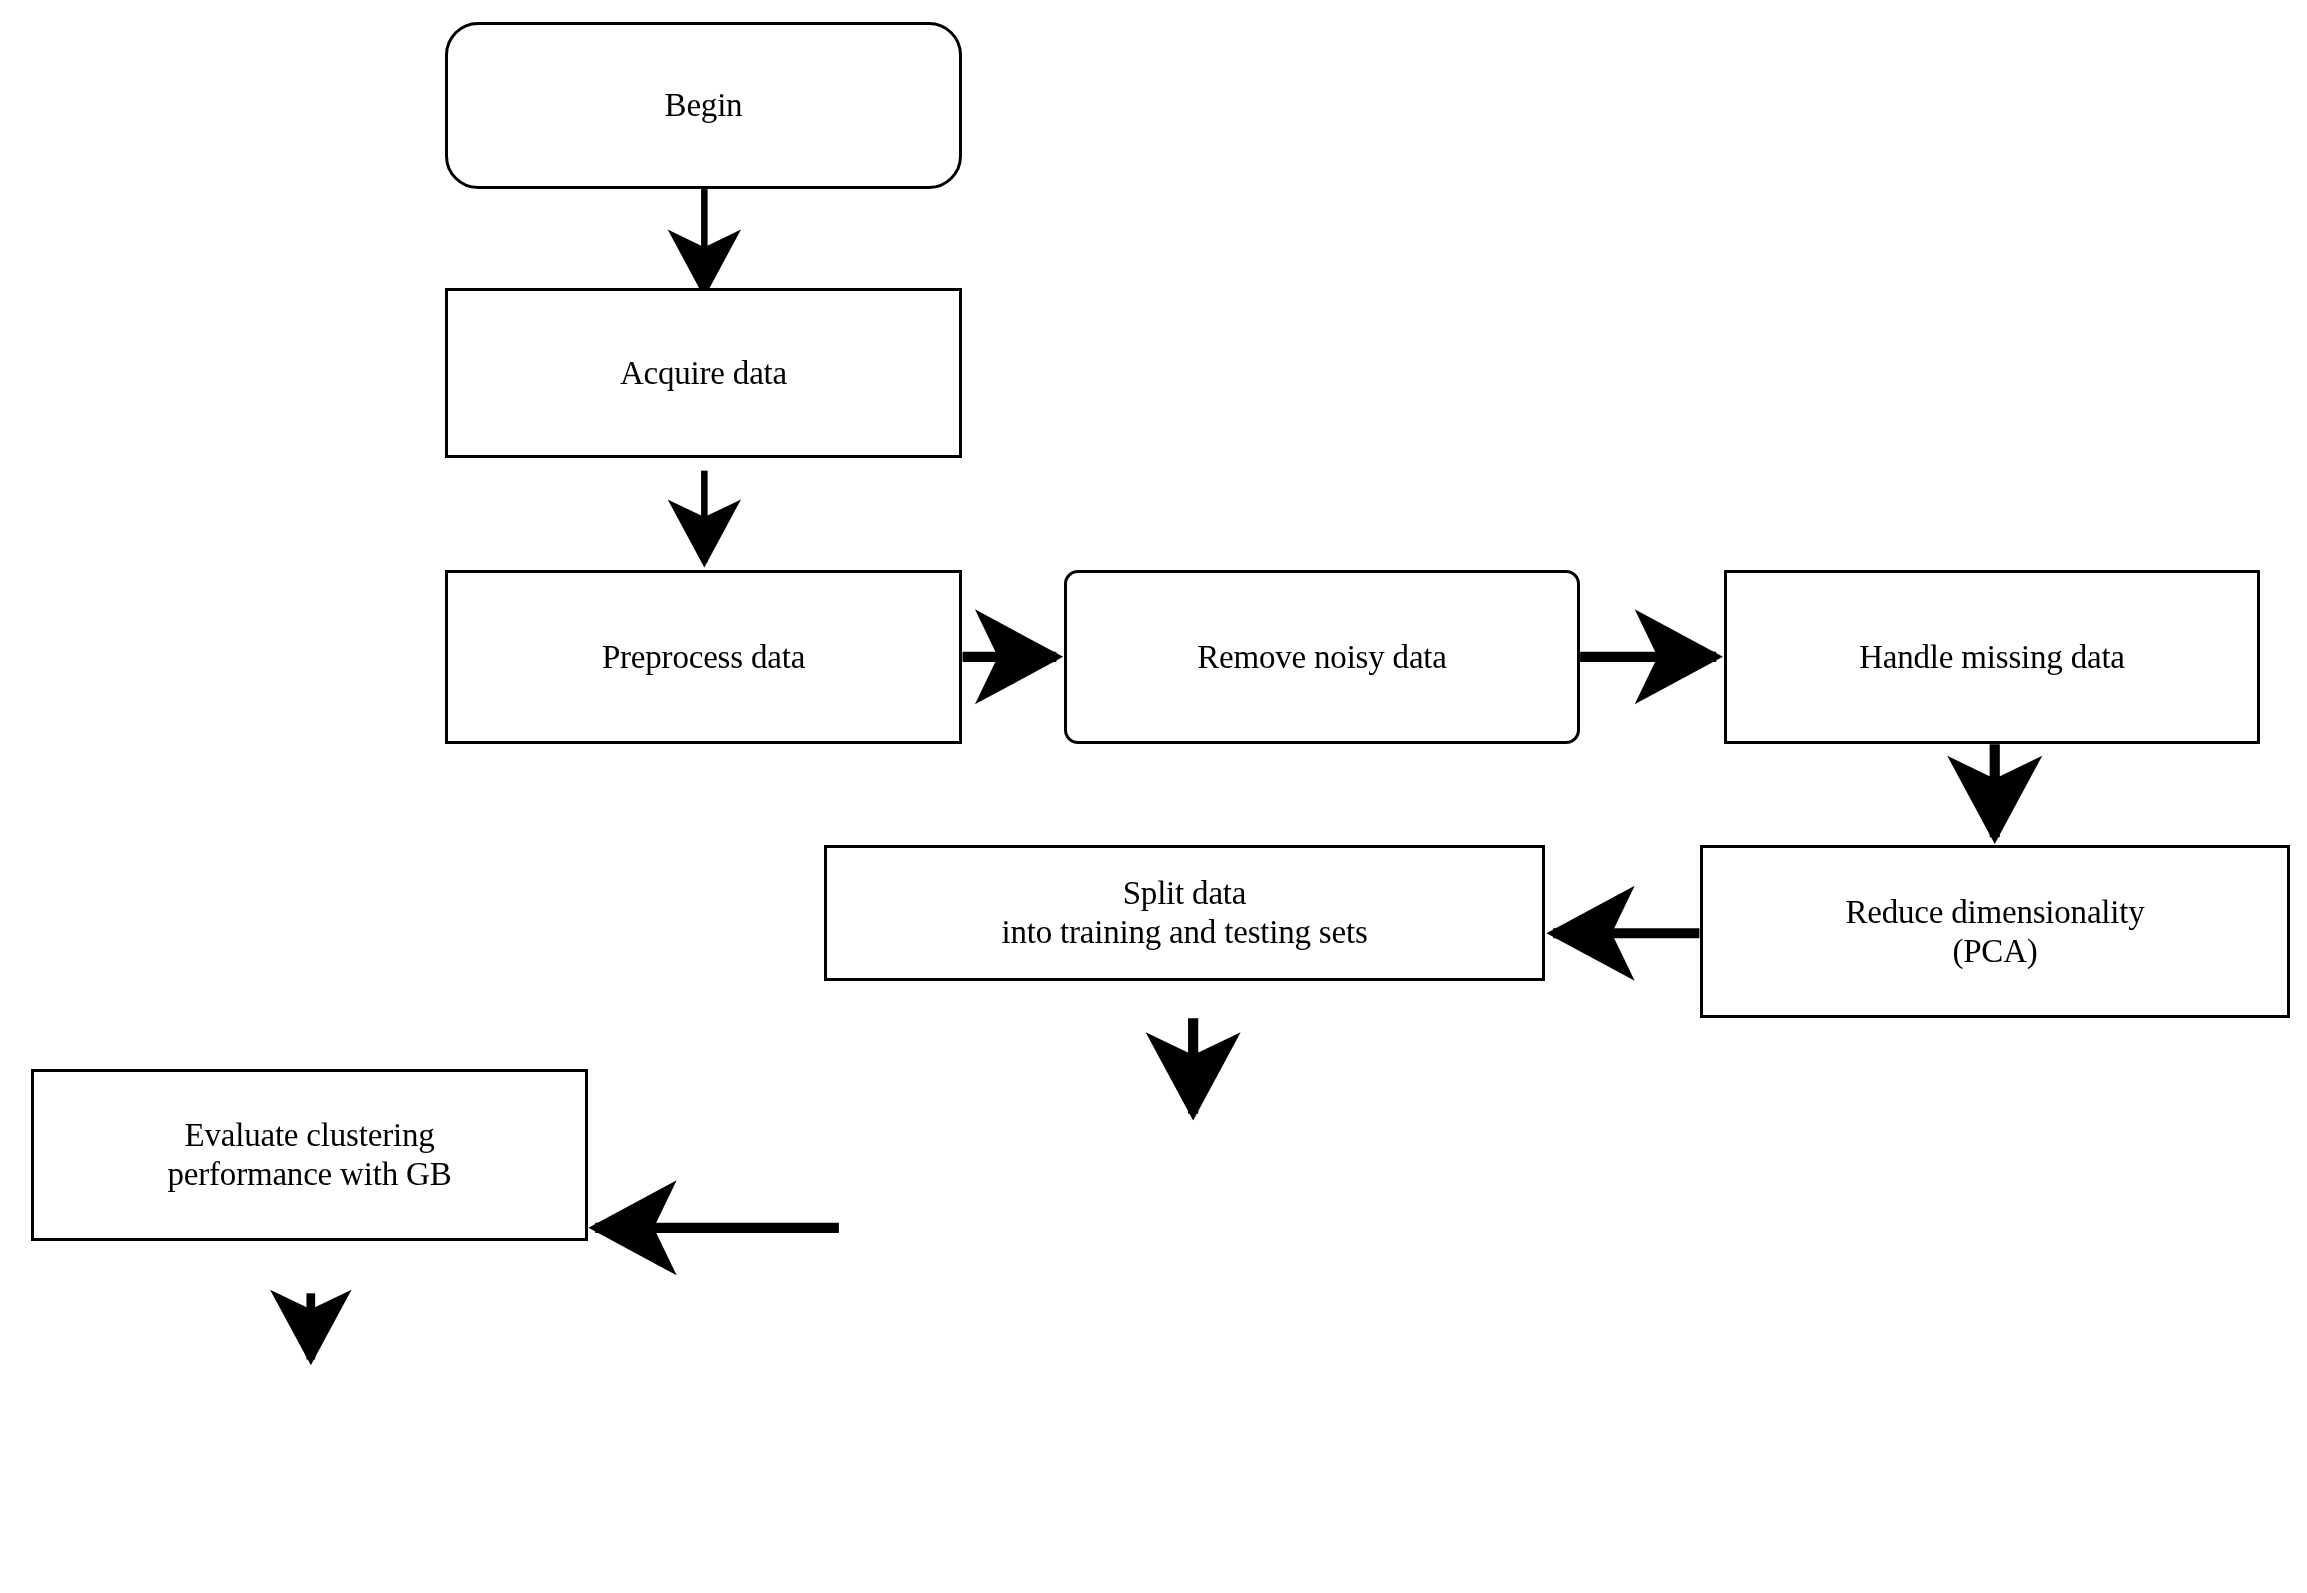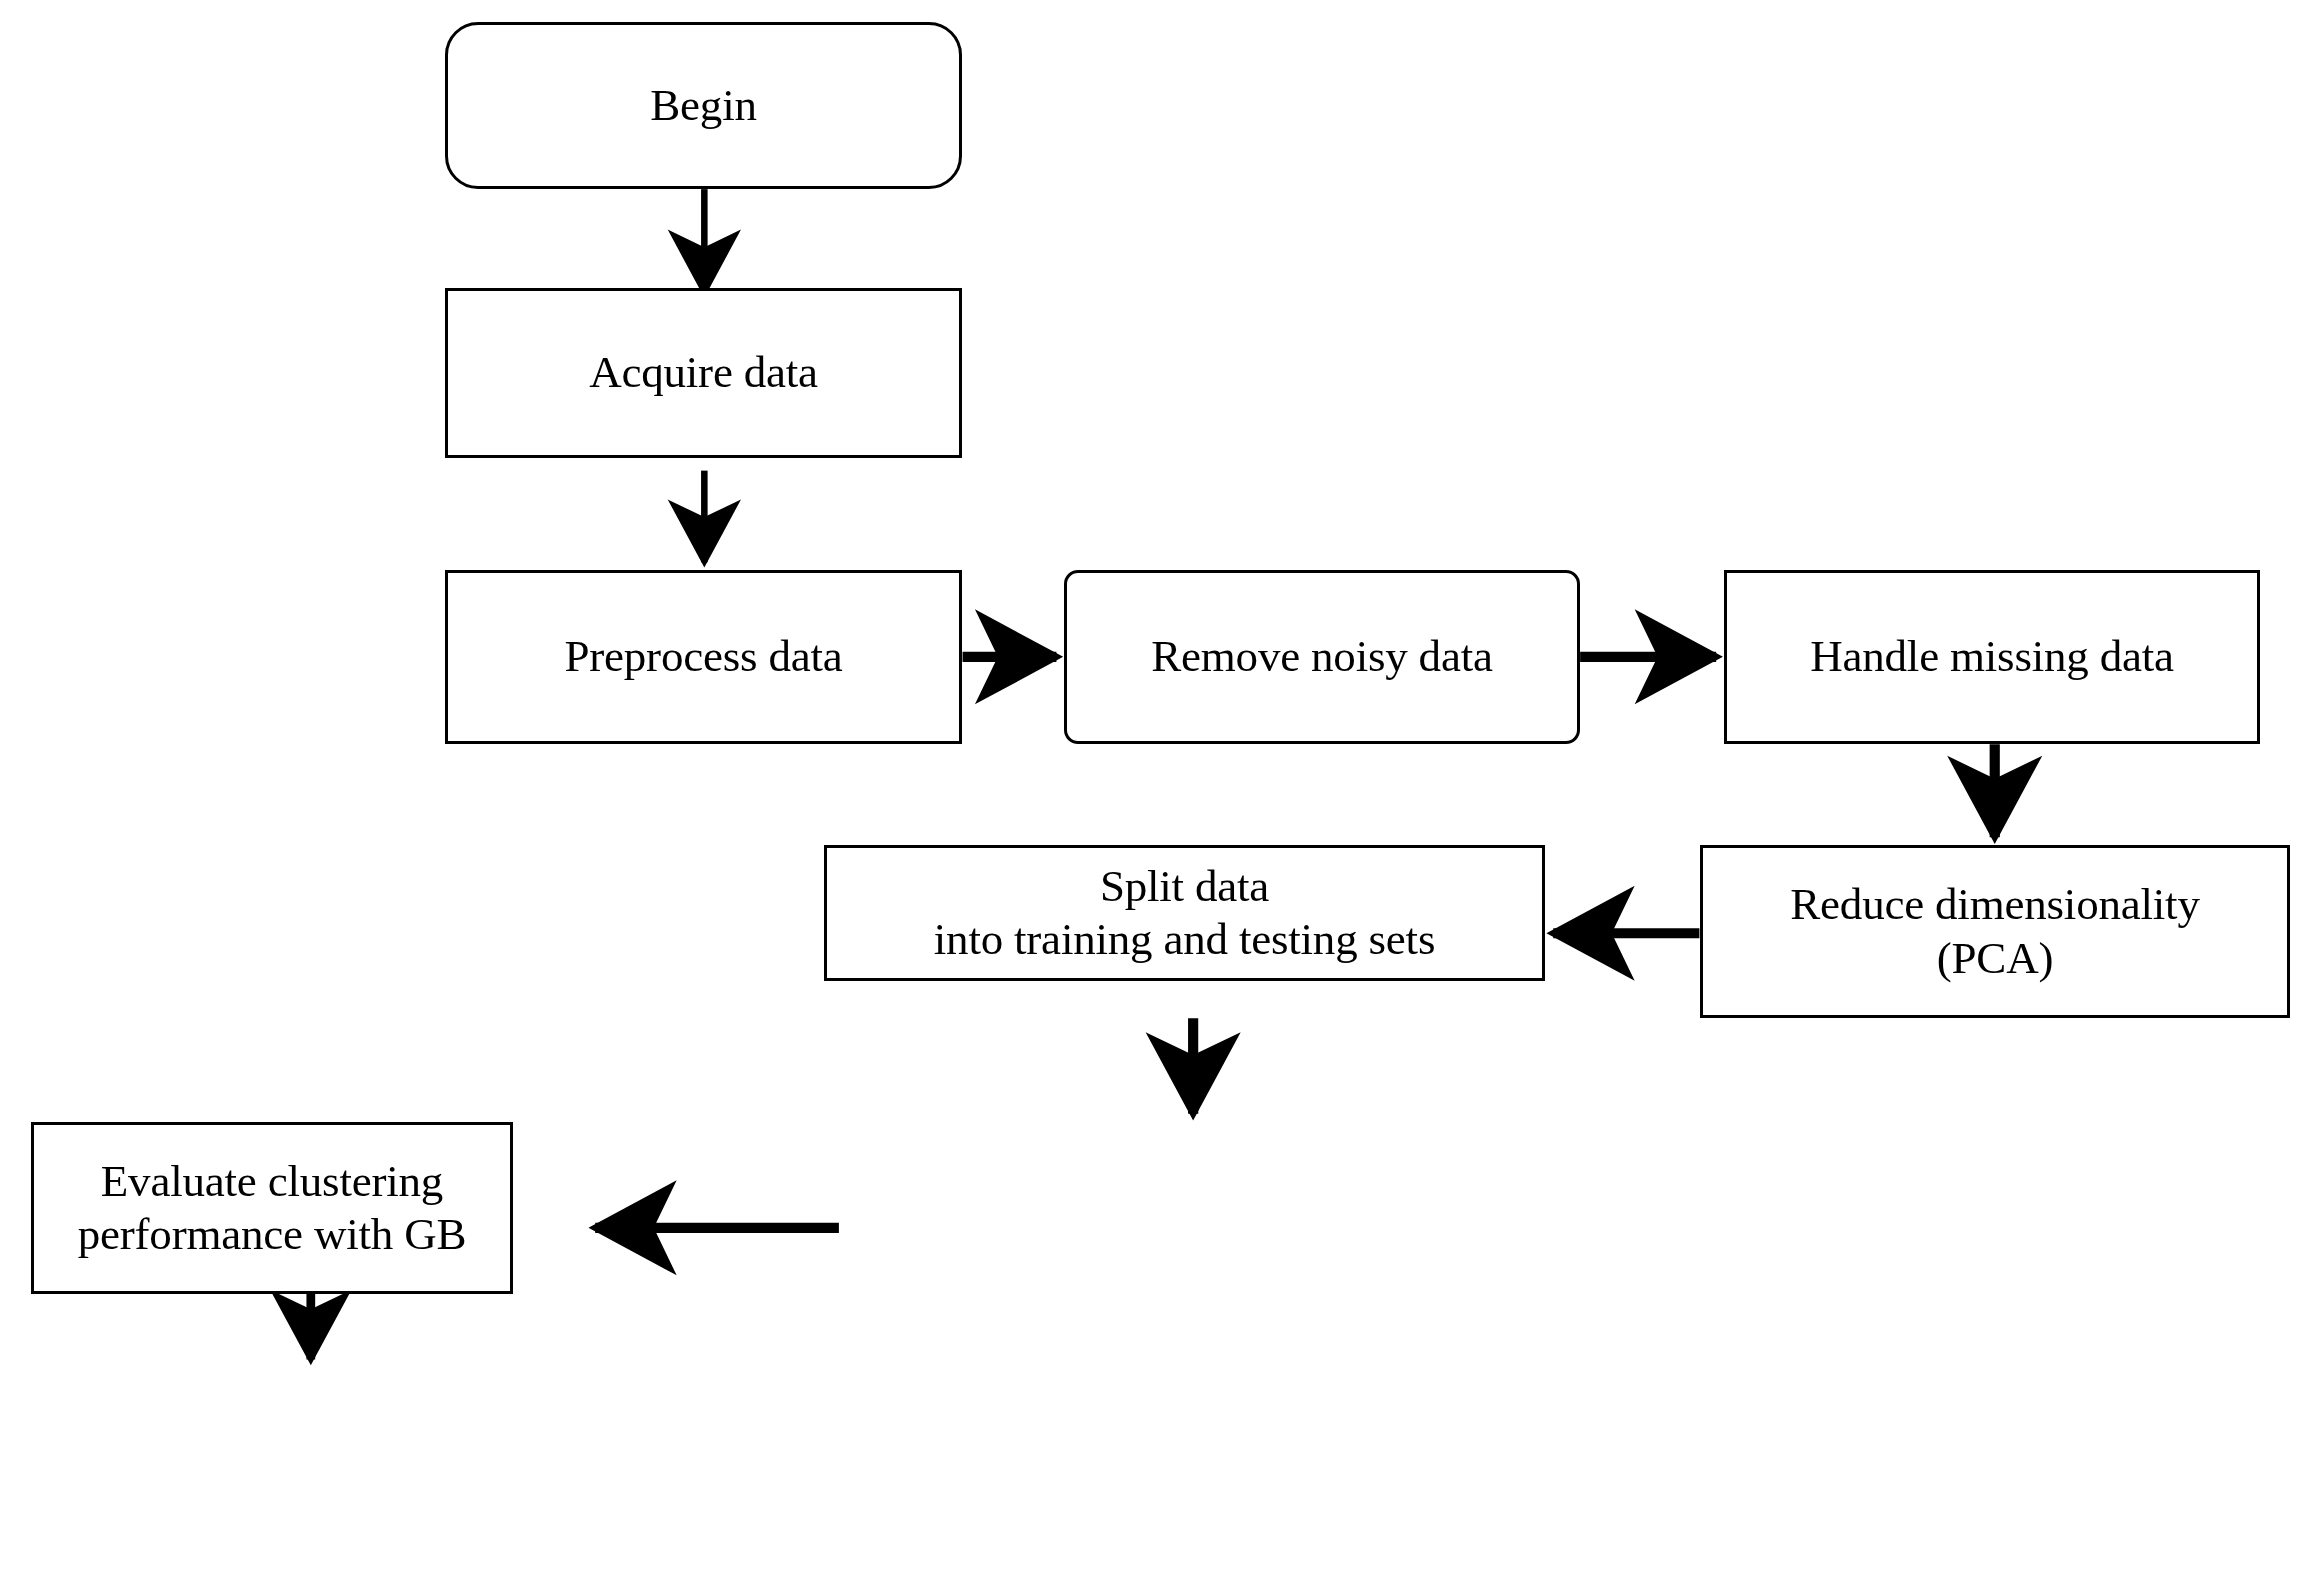--- a/index.html
+++ b/index.html
@@ -20,21 +20,21 @@
     position: absolute;
     box-sizing: border-box;
     border: 3.6px solid #000000;
     background: #ffffff;
     display: flex;
     align-items: center;
     justify-content: center;
     text-align: center;
     color: #000000;
     font-family: "Liberation Serif", "DejaVu Serif", serif;
-    font-size: 45px;
+    font-size: 33px;
     line-height: 1.18;
     letter-spacing: -0.2px;
     z-index: 3;
   }
   .node.terminal {
     border-radius: 33px;
   }
   .node .label {
     display: block;
     padding: 0 8.7px;
@@ -108,20 +108,20 @@
     <span class="label">Reduce dimensionality
 (PCA)</span>
   </div>
 
   <div class="node" style="left:824px; top:845px; width:721px; height:136px;">
     <span class="label">Split data
 into training and testing sets</span>
   </div>
 
 
-  <div class="node" style="left:31px; top:1122px; width:482px; height:172px;">
+  <div class="node" style="left:31px; top:1069px; width:557px; height:172px;">
     <span class="label">Evaluate clustering
 performance with GB</span>
   </div>
 
 
 </div>
 
 
 </body></html>

